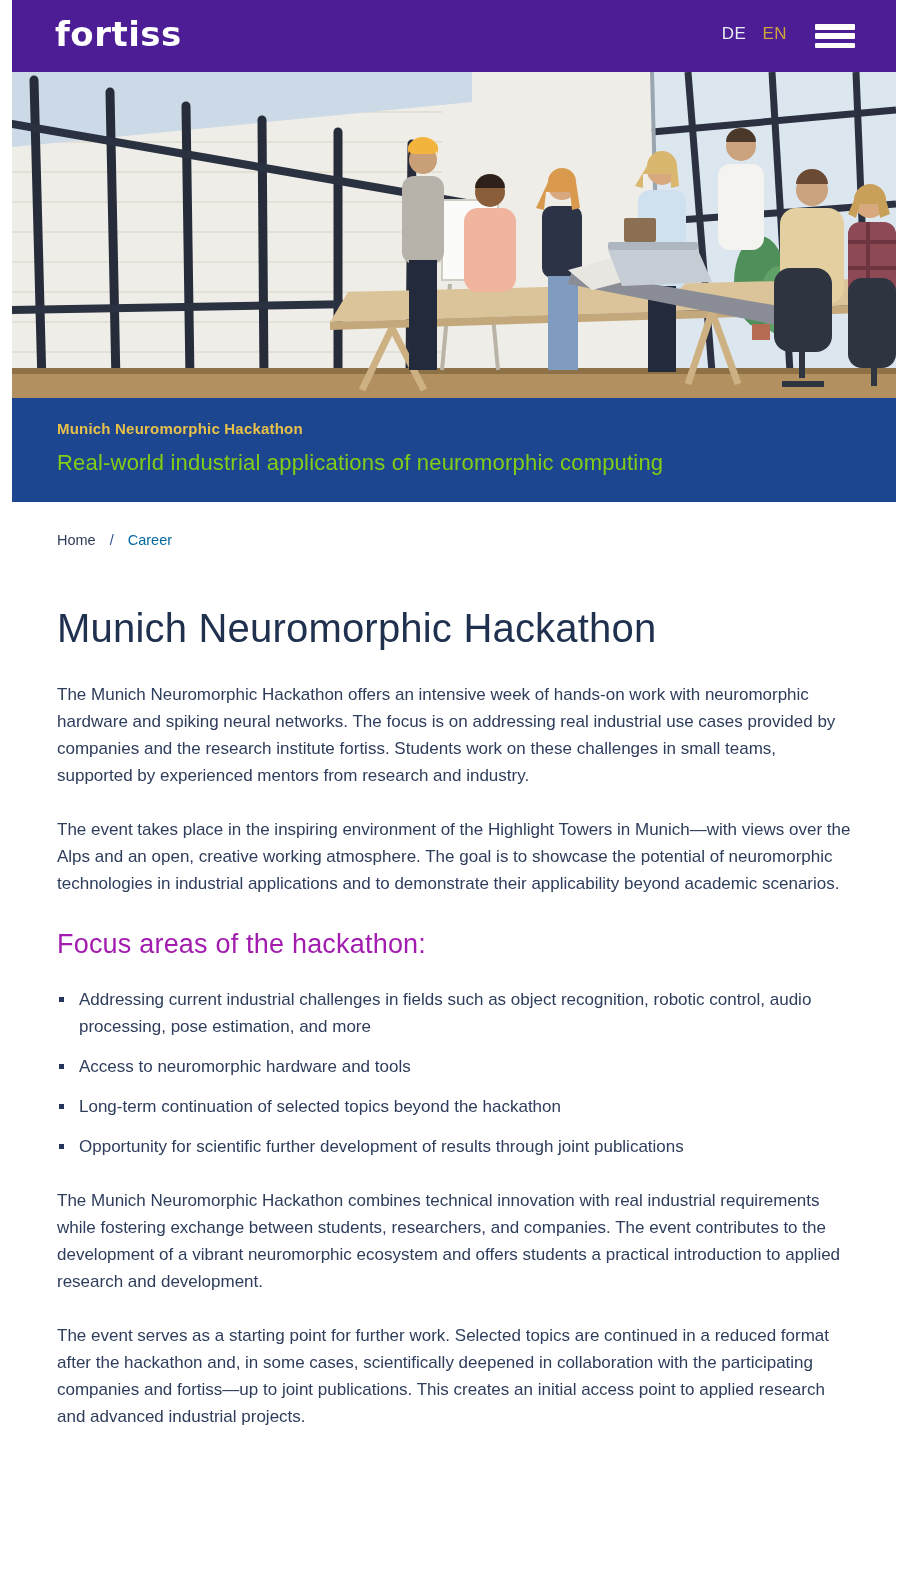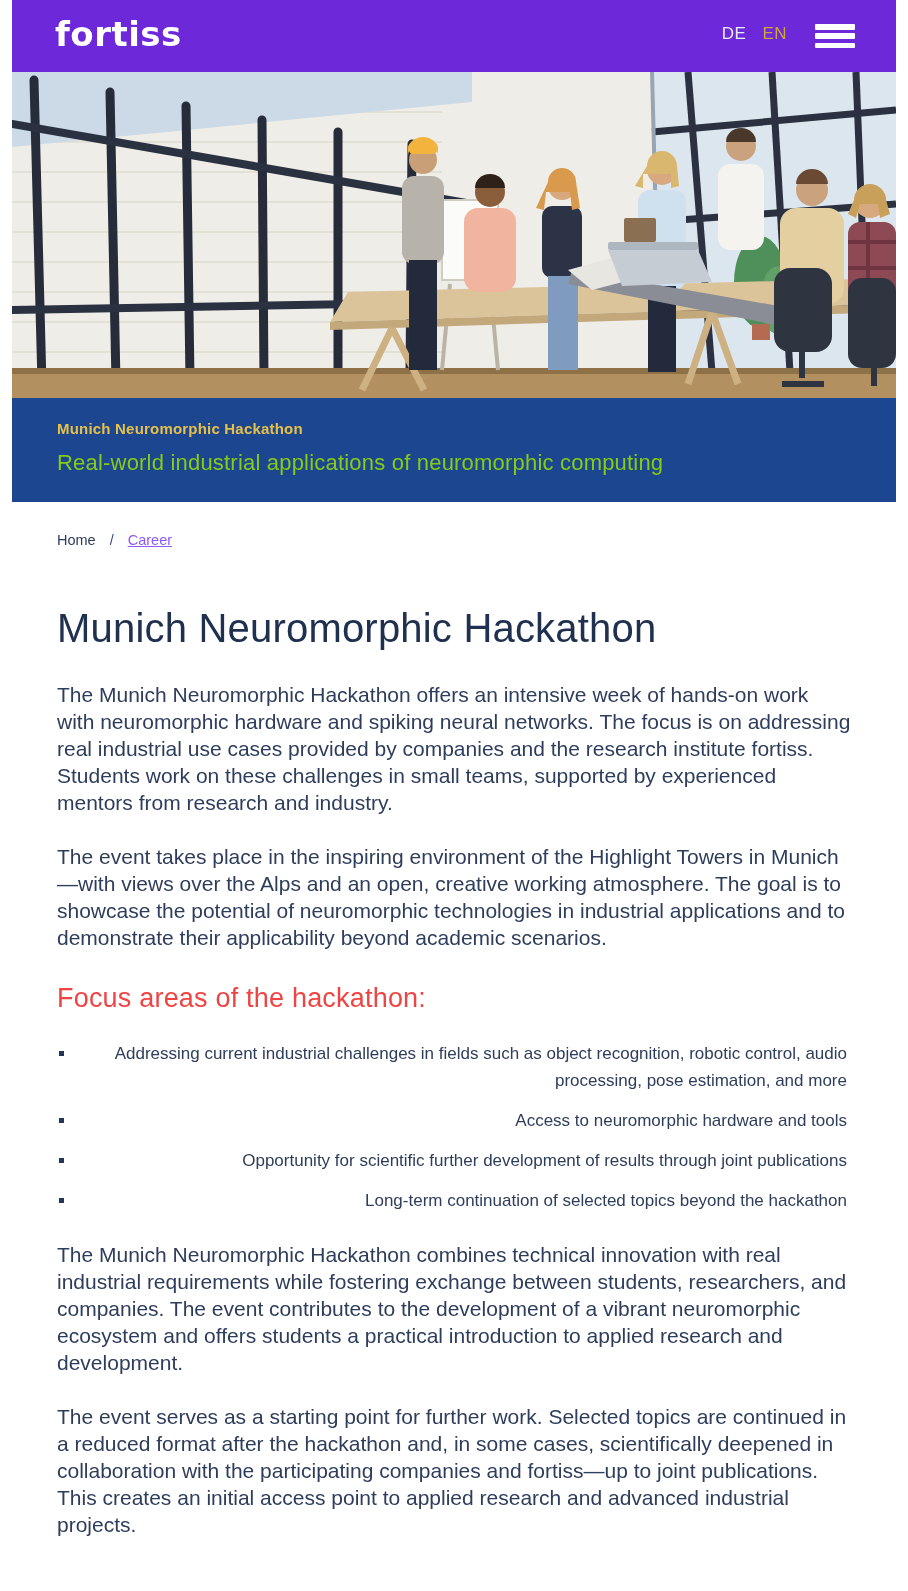--- a/index.html
+++ b/index.html
@@ -13,21 +13,21 @@
     min-height: 1591px;
   }
   .page {
     margin: 0 12px;
     background: #ffffff;
   }
 
   
   .site-header {
     height: 72px;
-    background: #6d28d9;
+    background: #4c1d95;
     display: flex;
     align-items: center;
     padding: 0 41px 0 43px;
     box-sizing: border-box;
   }
   .logo {
     color: #ffffff;
     font-family: "DejaVu Sans", sans-serif;
     font-weight: bold;
     font-size: 34px;
@@ -101,55 +101,54 @@
   .breadcrumb {
     font-size: 14.5px;
     color: #2e3c5a;
     display: flex;
     align-items: center;
     gap: 14px;
     margin-bottom: 58px;
   }
   .breadcrumb .crumb-home { color: #2e3c5a; cursor: pointer; }
   .breadcrumb .crumb-sep { color: #33508e; }
-  .breadcrumb .crumb-current { color: #8b5cf6; text-decoration: underline; }
+  .breadcrumb .crumb-current { color: #0369a1; }
 
   h1.article-title {
     font-size: 40px;
     font-weight: 400;
     color: #20304f;
     margin: 0 0 30px 0;
     letter-spacing: 0.2px;
   }
   .content p {
-    font-size: 21px;
+    font-size: 17px;
     line-height: 27px;
     margin: 0 0 27px 0;
     max-width: 795px;
   }
   h2.focus-heading {
     font-size: 27px;
     font-weight: 400;
-    color: #ef4444;
+    color: #a21caf;
     margin: 32px 0 26px 0;
     letter-spacing: 0.2px;
   }
   ul.focus-list {
     list-style: none;
     margin: 0 0 27px 0;
     padding: 0;
     max-width: 790px;
   }
   ul.focus-list li {
     position: relative;
     padding-left: 22px;
     font-size: 17px;
     line-height: 27px;
     margin-bottom: 13px;
-    text-align: right;
   }
   ul.focus-list li::before {
     content: "";
     position: absolute;
     left: 2px;
     top: 11px;
     width: 5px;
     height: 5px;
     background: #25355a;
   }
@@ -321,22 +320,22 @@
     <h1 class="article-title">Munich Neuromorphic Hackathon</h1>
 
     <p>The Munich Neuromorphic Hackathon offers an intensive week of hands-on work with neuromorphic hardware and spiking neural networks. The focus is on addressing real industrial use cases provided by companies and the research institute fortiss. Students work on these challenges in small teams, supported by experienced mentors from research and industry.</p>
     <p>The event takes place in the inspiring environment of the Highlight Towers in Munich—with views over the Alps and an open, creative working atmosphere. The goal is to showcase the potential of neuromorphic technologies in industrial applications and to demonstrate their applicability beyond academic scenarios.</p>
 
     <h2 class="focus-heading">Focus areas of the hackathon:</h2>
 
     <ul class="focus-list">
       <li>Addressing current industrial challenges in fields such as object recognition, robotic control, audio processing, pose estimation, and more</li>
       <li>Access to neuromorphic hardware and tools</li>
+      <li>Long-term continuation of selected topics beyond the hackathon</li>
       <li>Opportunity for scientific further development of results through joint publications</li>
-      <li>Long-term continuation of selected topics beyond the hackathon</li>
     </ul>
 
     <p>The Munich Neuromorphic Hackathon combines technical innovation with real industrial requirements while fostering exchange between students, researchers, and companies. The event contributes to the development of a vibrant neuromorphic ecosystem and offers students a practical introduction to applied research and development.</p>
     <p>The event serves as a starting point for further work. Selected topics are continued in a reduced format after the hackathon and, in some cases, scientifically deepened in collaboration with the participating companies and fortiss—up to joint publications. This creates an initial access point to applied research and advanced industrial projects.</p>
 
   </main>
 
 </div>
 
 </body></html>

